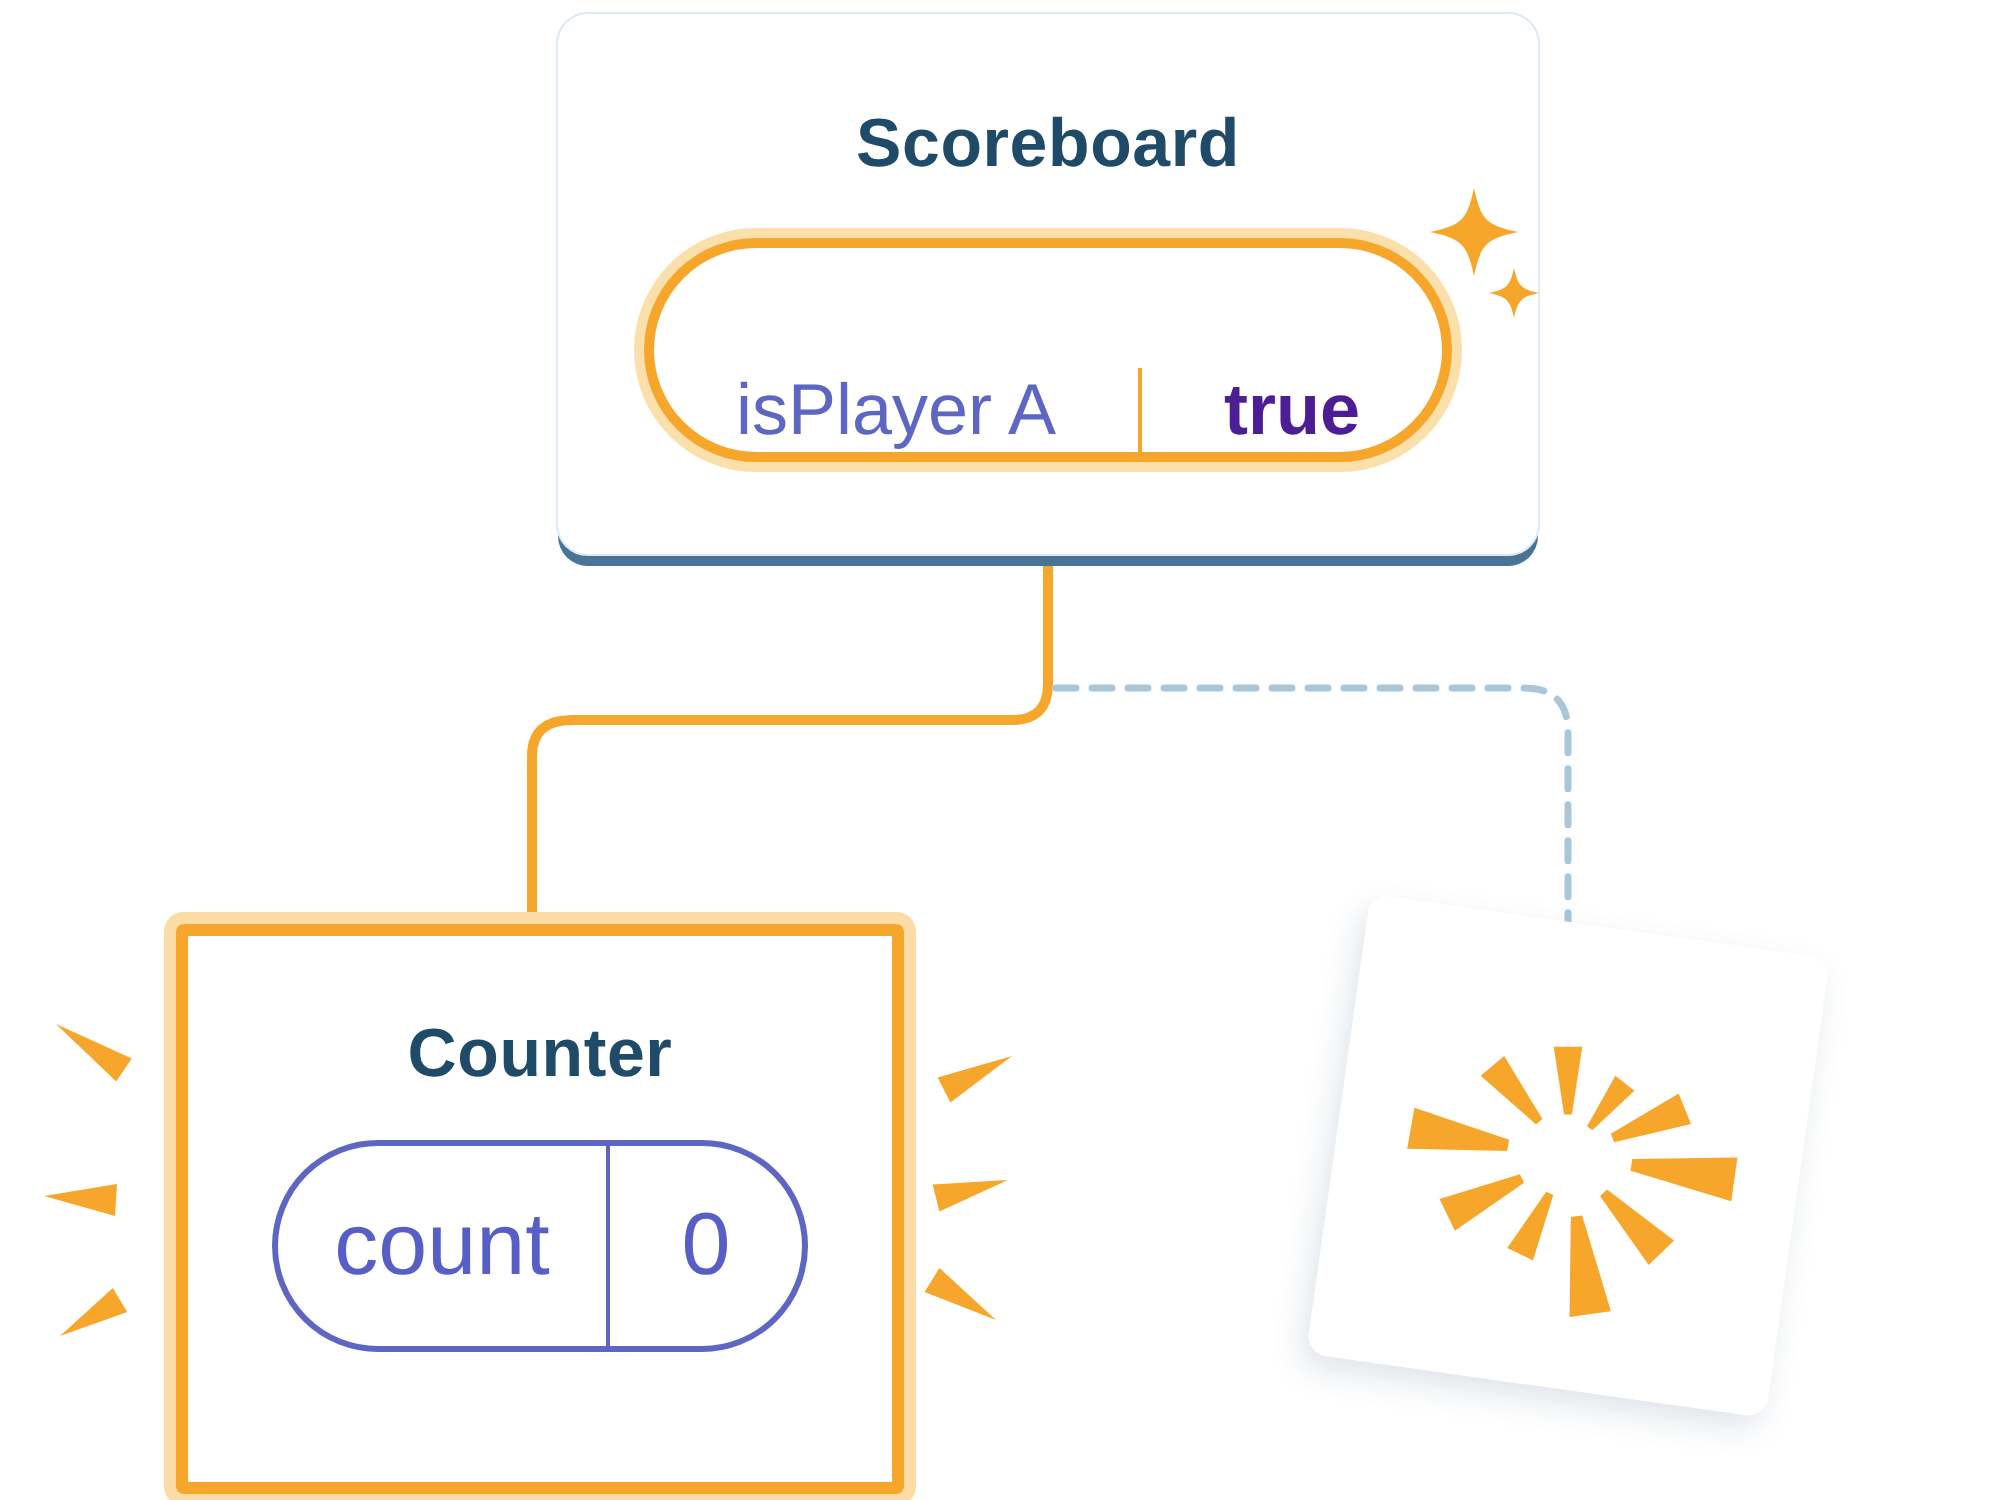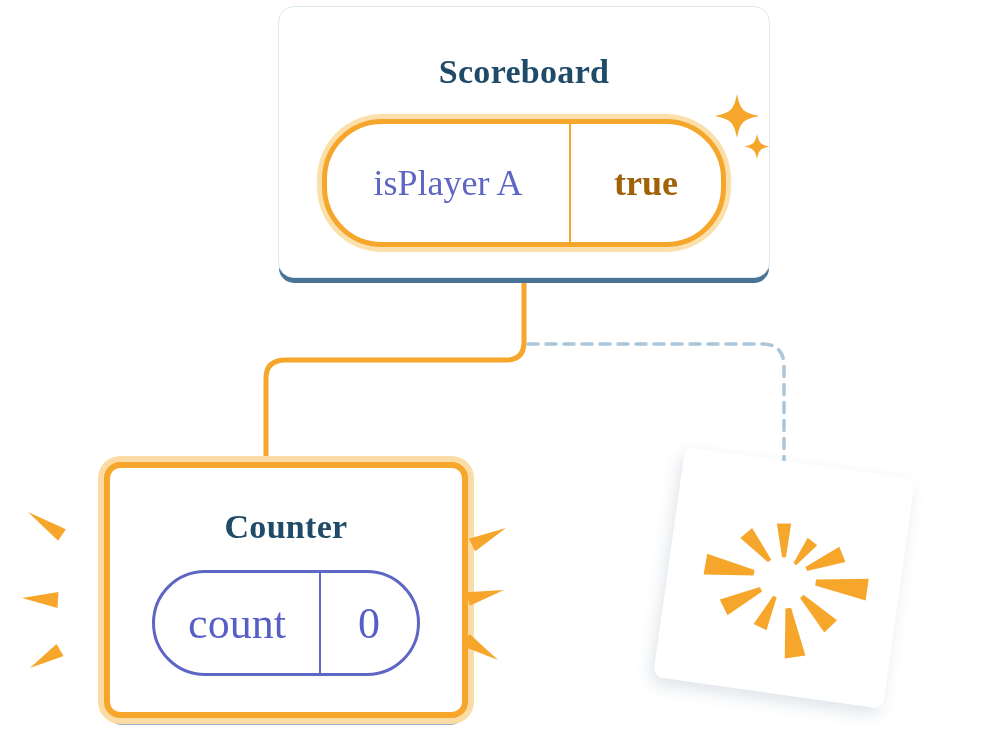--- a/index.html
+++ b/index.html
@@ -2,21 +2,21 @@
 <html><head>
 <meta charset="utf-8">
 <style>
   html, body { margin: 0; padding: 0; background: #ffffff; }
   .canvas {
     position: relative;
     width: 1008px;
     height: 750px;
     background: #ffffff;
     overflow: hidden;
-    font-family: Liberation Serif, serif;
+    font-family: Liberation Sans, sans-serif;
   }
   .overlay {
     position: absolute;
     left: 0; top: 0;
     width: 1008px;
     height: 750px;
     pointer-events: none;
   }
   .card {
     position: absolute;
@@ -47,36 +47,36 @@
     box-sizing: border-box;
     background: #ffffff;
   }
   .pill-cell {
     display: flex;
     align-items: center;
     justify-content: center;
   }
   .pill-orange {
     margin-top: 28px;
-    width: 404px; height: 128px;
+    width: 404px; height: 112px;
     border: 5px solid #F6A72B;
     border-radius: 60px;
     box-shadow: 0 0 0 5px #FCE0AC;
     font-size: 36px;
+    align-items: flex-end;
   }
   .pill-orange .name  { flex: 1; color: #5E66C4; }
-  .pill-orange .value { width: 150px; border-left: 2px solid #F6A72B; color: #a16207; font-weight: 700; }
+  .pill-orange .value { width: 150px; border-left: 2px solid #F6A72B; color: #4c1d95; font-weight: 700; }
   .counter {
     left: 88px; top: 462px;
-    width: 364px; height: 256px;
-    border-radius: 16px;
+    width: 364px; height: 285px;
+    border-radius: 4px;
     border: 6px solid #F6A72B;
     box-shadow: 0 0 0 6px #FBDCA6, 0 13px 0 -6px rgba(74,116,150,0.55);
     padding-top: 40px;
-    margin-left: 16px;
   }
   .pill-indigo {
     margin-top: 24px;
     width: 268px; height: 106px;
     border: 3px solid #5E66C4;
     border-radius: 60px;
     font-size: 44px;
   }
   .pill-indigo .name  { flex: 1; color: #575FC7; }
   .pill-indigo .value { width: 96px; border-left: 2px solid #5E66C4; color: #575FC7; }

